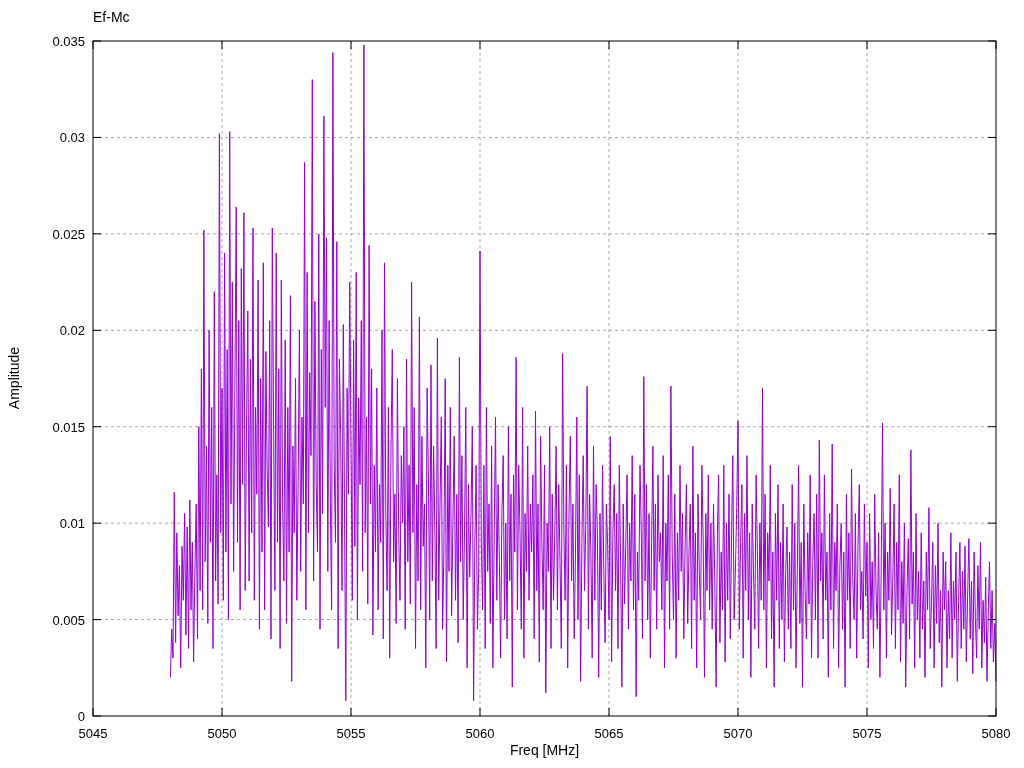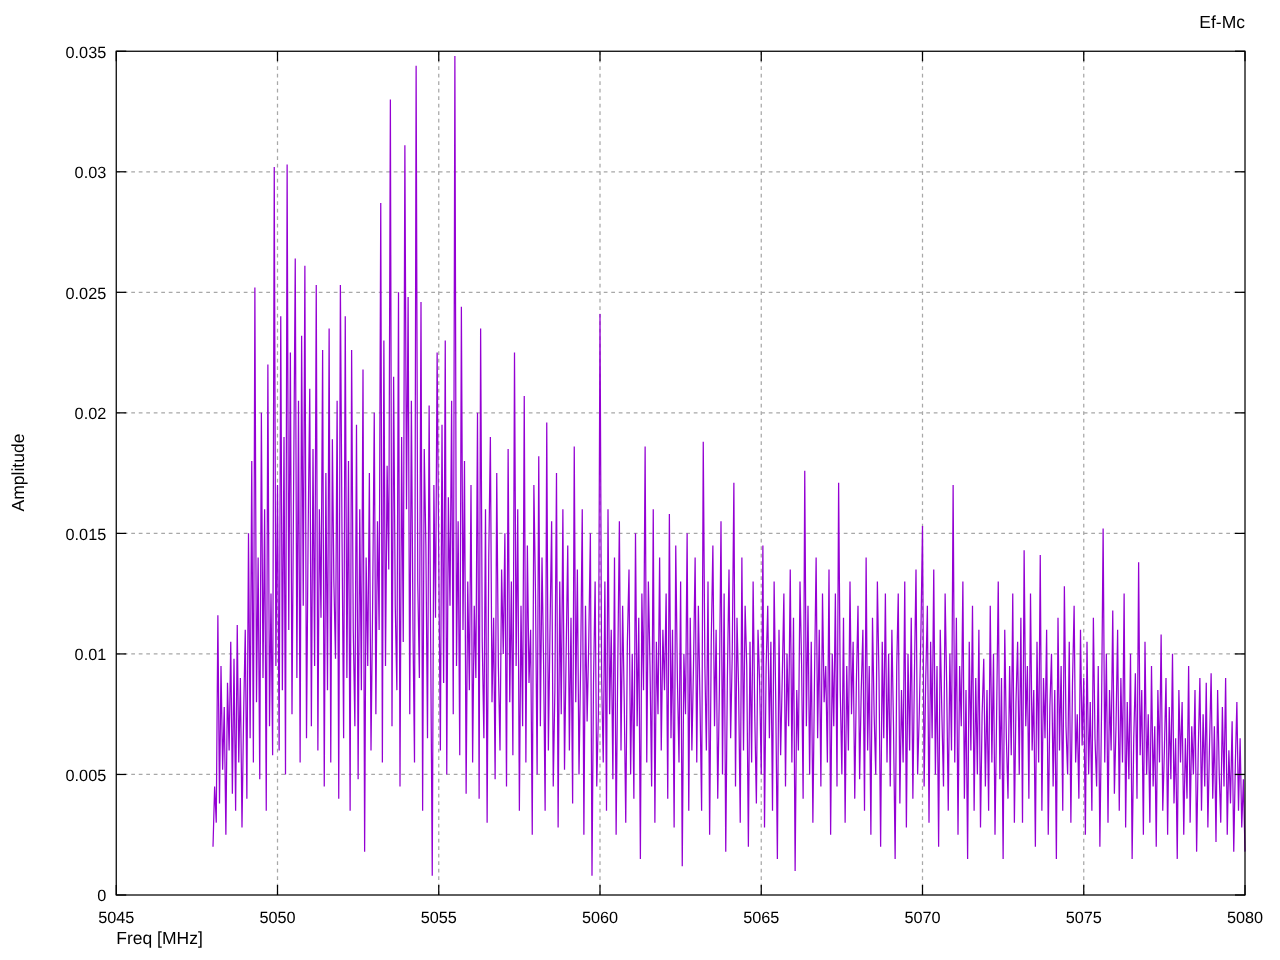--- a/index.html
+++ b/index.html
@@ -1,20 +1,20 @@
 <!DOCTYPE html>
 <html><head>
 <meta charset="utf-8">
 <style>
   html,body{margin:0;padding:0;background:#ffffff;}
   .chart{position:relative;width:1024px;height:768px;background:#ffffff;
          font-family:"Liberation Sans",sans-serif;color:#000;overflow:hidden;}
-  .chart-title{position:absolute;top:9px;left:93px;width:903px;text-align:right;
+  .chart-title{position:absolute;top:9px;left:93px;width:903px;text-align:left;
                font-size:14px;}
-  .x-axis-label{position:absolute;top:742px;left:93px;width:903px;text-align:left;
+  .x-axis-label{position:absolute;top:742px;left:93px;width:903px;text-align:center;
                 font-size:14px;}
   .y-axis-label{position:absolute;top:378px;left:14px;transform:translate(-50%,-50%) rotate(-90deg);
                 font-size:14px;white-space:nowrap;}
   svg{position:absolute;top:0;left:0;}
   svg text{font-family:"Liberation Sans",sans-serif;font-size:13px;fill:#000;}
   .grid{stroke:#a8a8a8;stroke-width:1;stroke-dasharray:3,3;}
   .tick{stroke:#000;stroke-width:1;}
   .border{stroke:#000;stroke-width:1;fill:none;}
 </style>
 </head>

